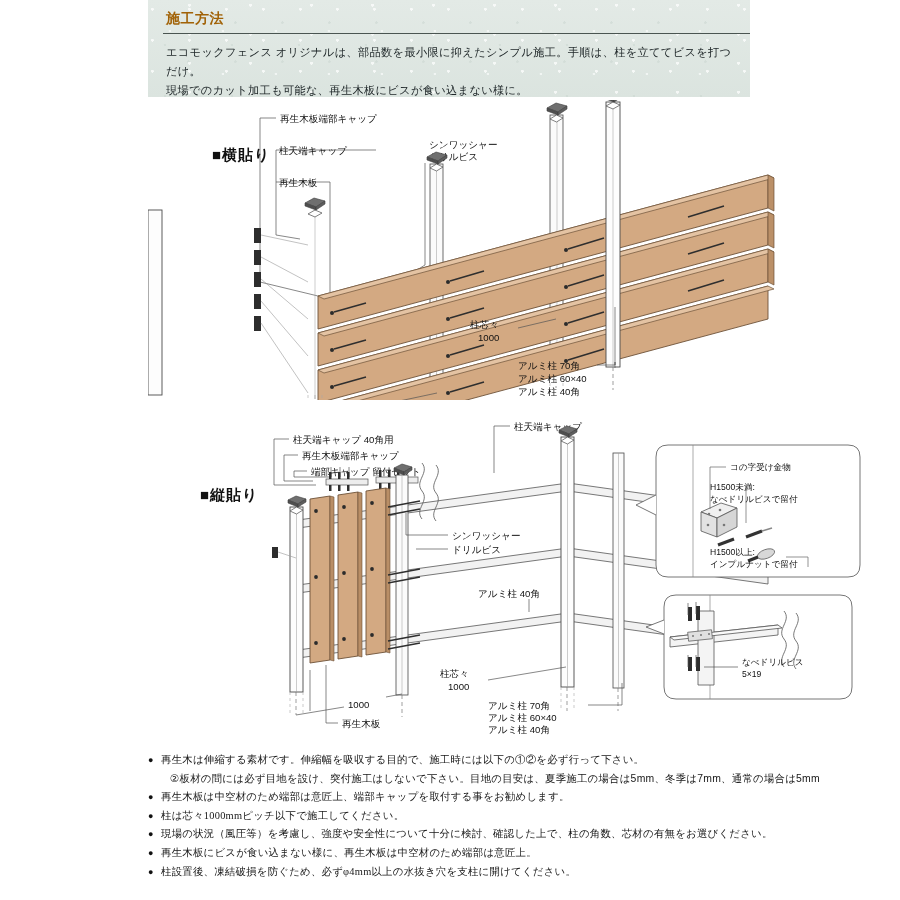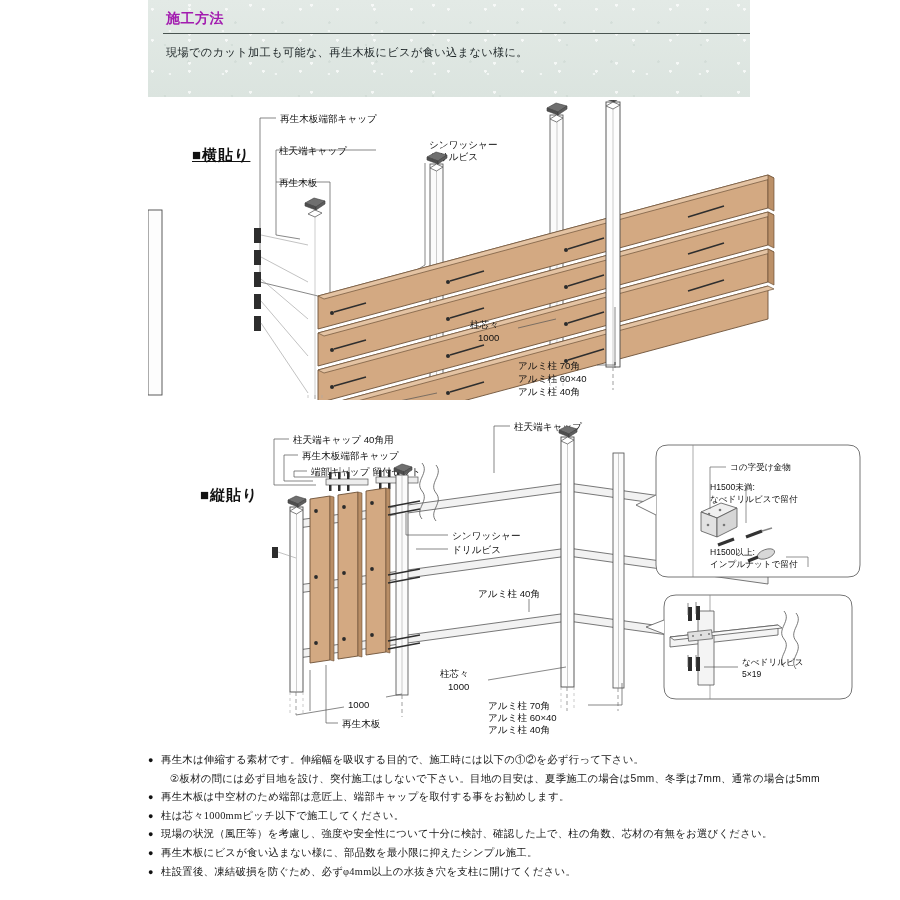--- a/index.html
+++ b/index.html
@@ -21,33 +21,33 @@
       radial-gradient(circle at 12% 30%, rgba(255,255,255,.75) 0 1.2px, transparent 1.6px),
       radial-gradient(circle at 41% 72%, rgba(255,255,255,.6) 0 1px, transparent 1.4px),
       radial-gradient(circle at 68% 18%, rgba(255,255,255,.7) 0 1.3px, transparent 1.7px),
       radial-gradient(circle at 86% 58%, rgba(200,212,206,.5) 0 1.1px, transparent 1.5px),
       radial-gradient(circle at 25% 88%, rgba(200,212,206,.45) 0 1px, transparent 1.4px),
       linear-gradient(#e3eae6,#dbe4df);
     background-size:37px 31px,53px 43px,61px 29px,47px 39px,67px 51px,100% 100%;
   }
   .header-title{
     position:absolute;left:166px;top:10px;
-    font-size:14px;font-weight:bold;letter-spacing:.5px;color:#a21caf;
+    font-size:14px;font-weight:bold;letter-spacing:.5px;color:#a16207;
   }
   .header-rule{
     position:absolute;left:163px;top:33px;width:587px;height:1px;background:#4a5551;
   }
   .header-body{
     position:absolute;left:166px;top:43px;width:575px;
     font-size:11.2px;line-height:19px;letter-spacing:.35px;color:#20282a;
   }
 
   
   .sec-head{position:absolute;font-size:15px;font-weight:bold;letter-spacing:1px;color:#111;}
-  #sec-head-yoko{left:192px;top:146px;text-decoration:underline;}
+  #sec-head-yoko{left:212px;top:146px;}
   #sec-head-tate{left:200px;top:486px;}
 
   
   .diagram{position:absolute;}
   #diagram-yoko{left:148px;top:100px;width:752px;height:300px;}
   #diagram-tate{left:148px;top:415px;width:752px;height:330px;}
   .diagram svg{display:block;}
 
   
   .notes{
@@ -61,20 +61,21 @@
 </style>
 </head>
 <body>
 
 <div class="page">
 
   <div class="header-band"></div>
   <div class="header-title">施工方法</div>
   <div class="header-rule"></div>
   <div class="header-body">
+    <div>エコモックフェンス オリジナルは、部品数を最小限に抑えたシンプル施工。手順は、柱を立ててビスを打つだけ。</div>
     <div>現場でのカット加工も可能な、再生木板にビスが食い込まない様に。</div>
   </div>
 
   <div class="sec-head" id="sec-head-yoko">■横貼り</div>
   <div class="sec-head" id="sec-head-tate">■縦貼り</div>
 
   <div class="diagram" id="diagram-yoko">
   <svg width="752" height="300" viewBox="0 0 752 300" xmlns="http://www.w3.org/2000/svg">
     <defs>
       <g id="y-postcap">
@@ -492,21 +493,21 @@
       <div class="note-row">
         <span class="note-bullet">●</span>
         <span class="note-text">柱は芯々1000mmピッチ以下で施工してください。</span>
       </div>
       <div class="note-row">
         <span class="note-bullet">●</span>
         <span class="note-text">現場の状況（風圧等）を考慮し、強度や安全性について十分に検討、確認した上で、柱の角数、芯材の有無をお選びください。</span>
       </div>
       <div class="note-row">
         <span class="note-bullet">●</span>
-        <span class="note-text">再生木板にビスが食い込まない様に、部品数を最小限に抑えたシンプル施工。</span>
+        <span class="note-text">再生木板にビスが食い込まない様に、再生木板は中空材のため端部は意匠上。</span>
       </div>
       <div class="note-row">
         <span class="note-bullet">●</span>
         <span class="note-text">柱設置後、凍結破損を防ぐため、必ずφ4mm以上の水抜き穴を支柱に開けてください。</span>
       </div>
     </div>
 
 </div>
 
 </body></html>

